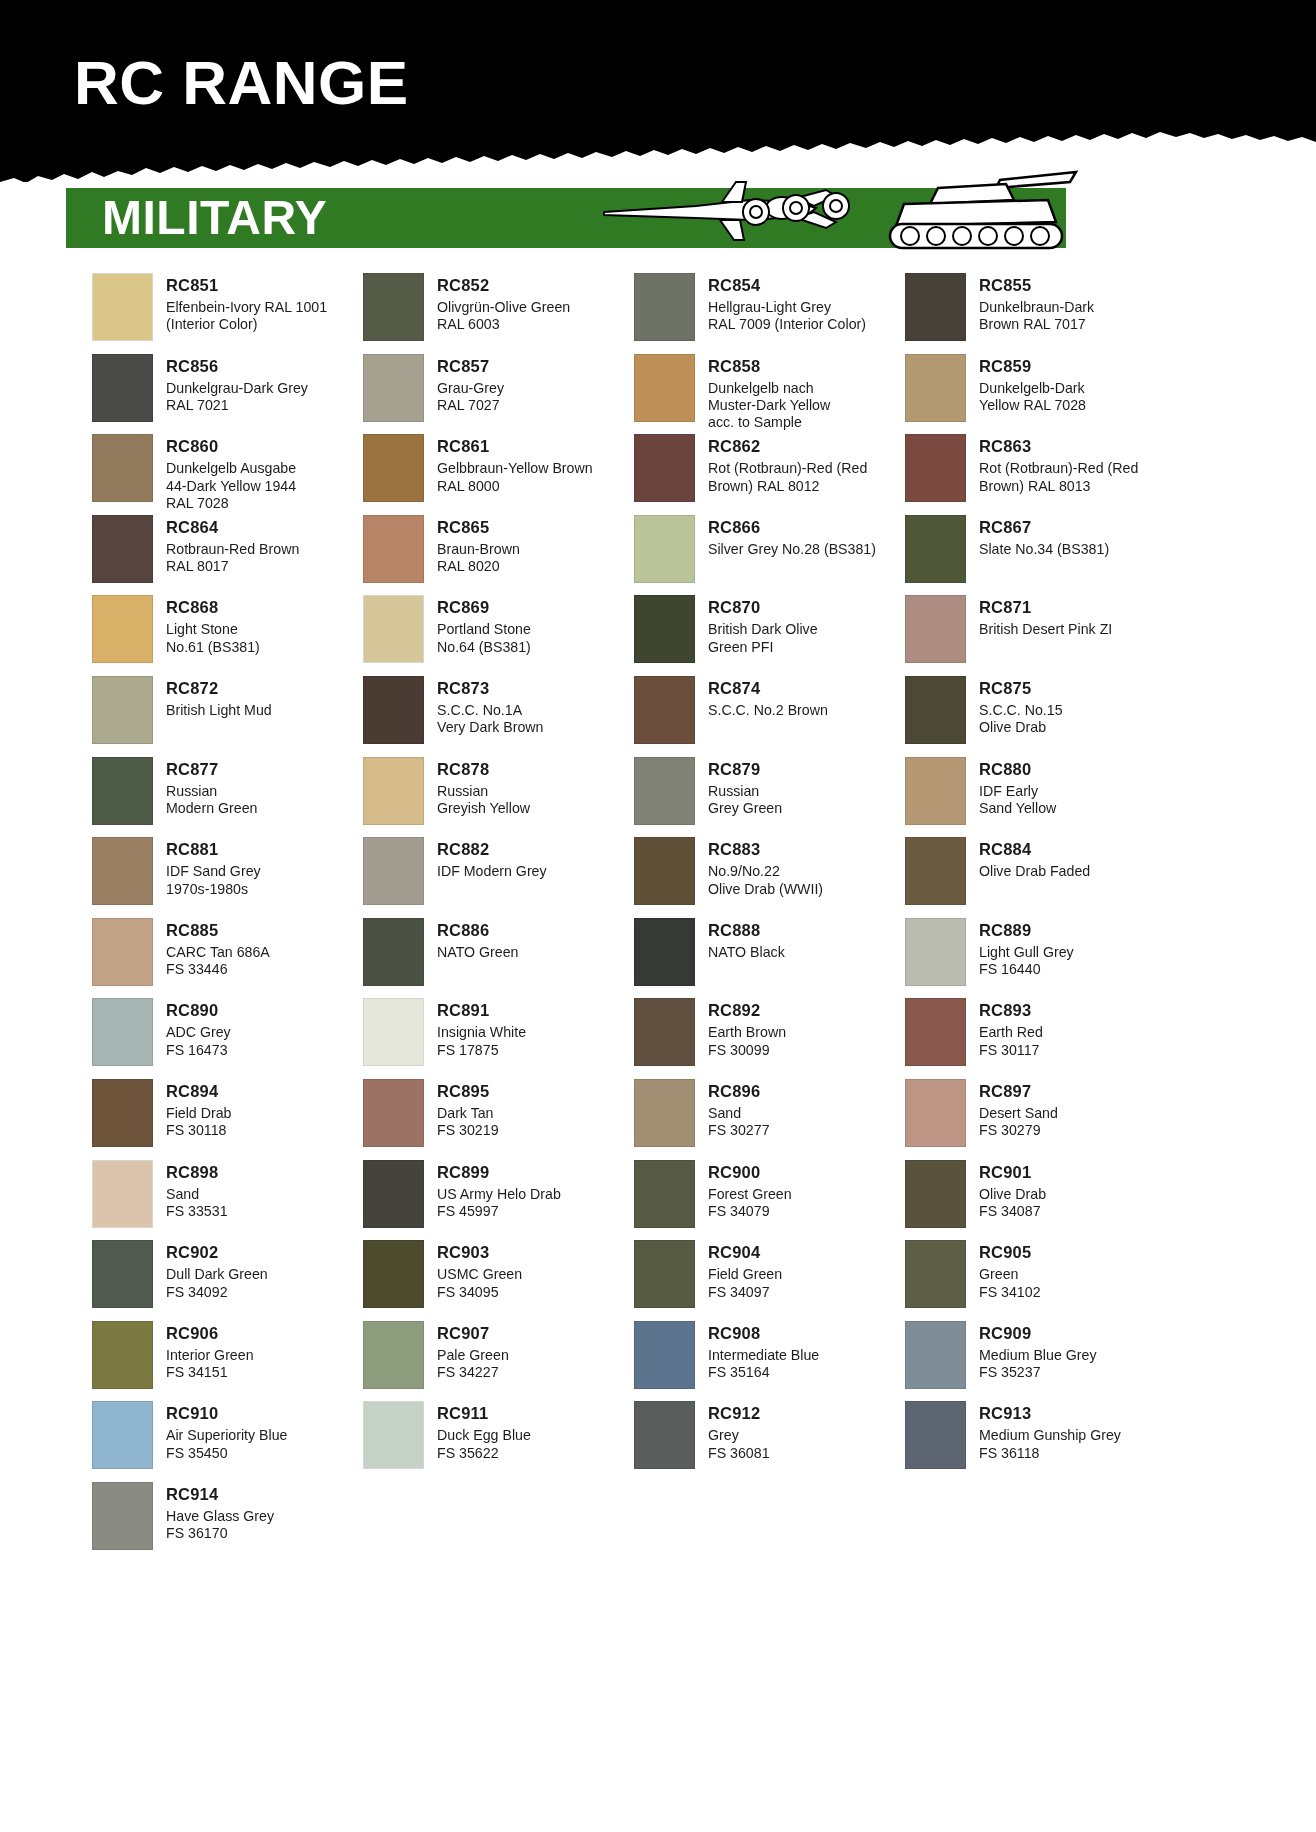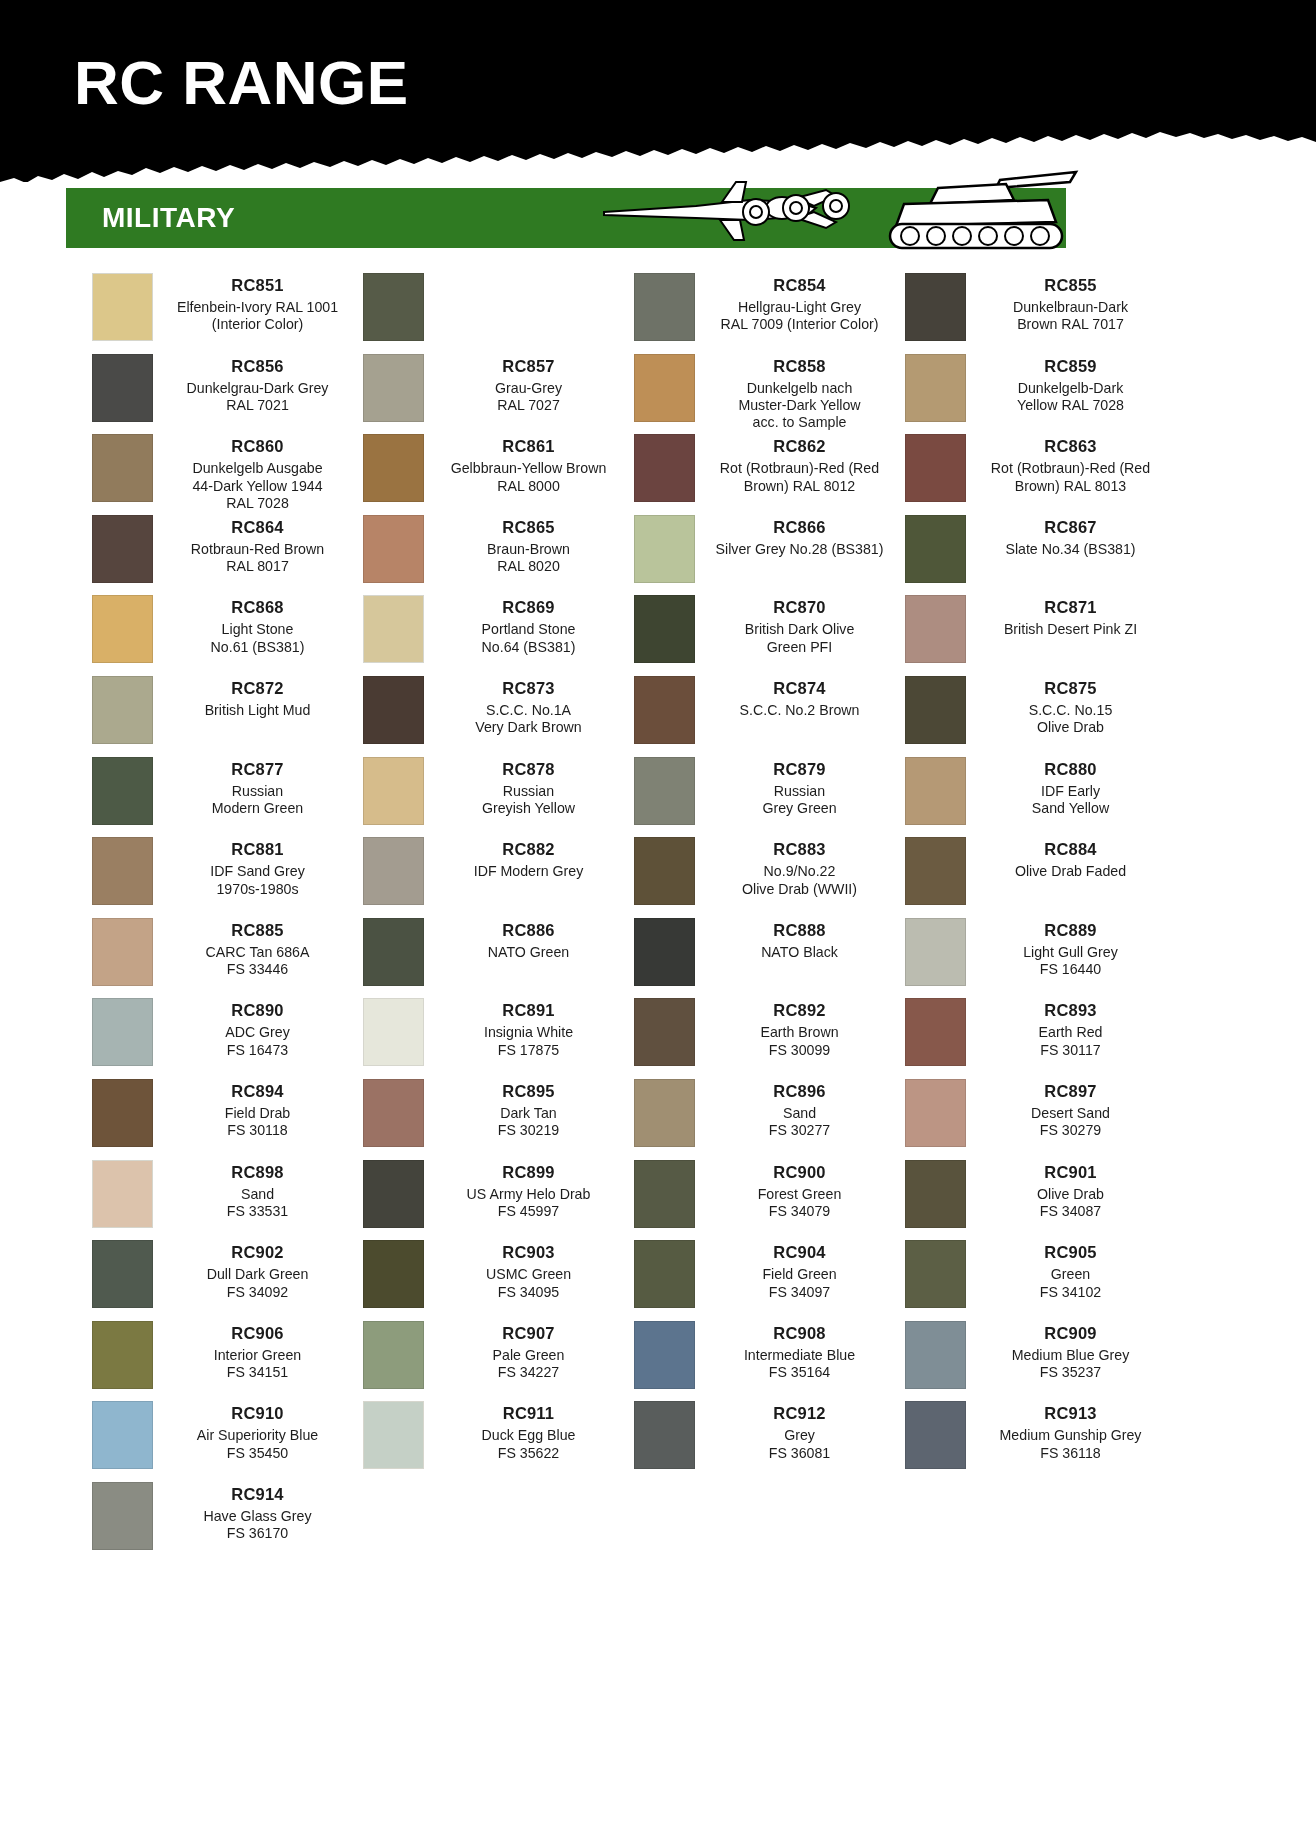--- a/index.html
+++ b/index.html
@@ -65,21 +65,21 @@
     width: 1000px;
     height: 60px;
     background: #2f7a22;
     overflow: visible;
   }
   .cat-bar-label {
     position: absolute;
     left: 36px;
     top: 9px;
     color: #ffffff;
-    font-size: 28px;
+    font-size: 48px;
     font-weight: 800;
     letter-spacing: 0.5px;
     line-height: 42px;
   }
   .art-plane {
     position: absolute;
     left: 600px;
     top: 178px;
     width: 280px;
     height: 78px;
@@ -95,21 +95,20 @@
   
   .grid {
     position: absolute;
     left: 92px;
     top: 272px;
     width: 1070px;
     display: grid;
     grid-template-columns: repeat(4, 257px);
     column-gap: 14px;
     row-gap: 0px;
-    text-align: center;
   }
   .cell {
     display: flex;
     align-items: flex-start;
     height: 80.6px;
     padding-top: 1px;
   }
   .chip {
     flex: 0 0 auto;
     width: 61px;
@@ -207,20 +206,25 @@
       <div class="cell">
         <div class="chip light" style="background: rgb(220, 199, 138);"></div>
         <div class="meta">
           <div class="code">RC851</div>
           <div class="desc">Elfenbein-Ivory RAL 1001
 (Interior Color)</div>
         </div>
       </div>
       <div class="cell">
         <div class="chip" style="background: rgb(86, 91, 72);"></div>
+        <div class="meta">
+          <div class="code">RC852</div>
+          <div class="desc">Olivgrün-Olive Green
+RAL 6003</div>
+        </div>
       </div>
       <div class="cell">
         <div class="chip" style="background: rgb(110, 114, 103);"></div>
         <div class="meta">
           <div class="code">RC854</div>
           <div class="desc">Hellgrau-Light Grey
 RAL 7009 (Interior Color)</div>
         </div>
       </div>
       <div class="cell">

